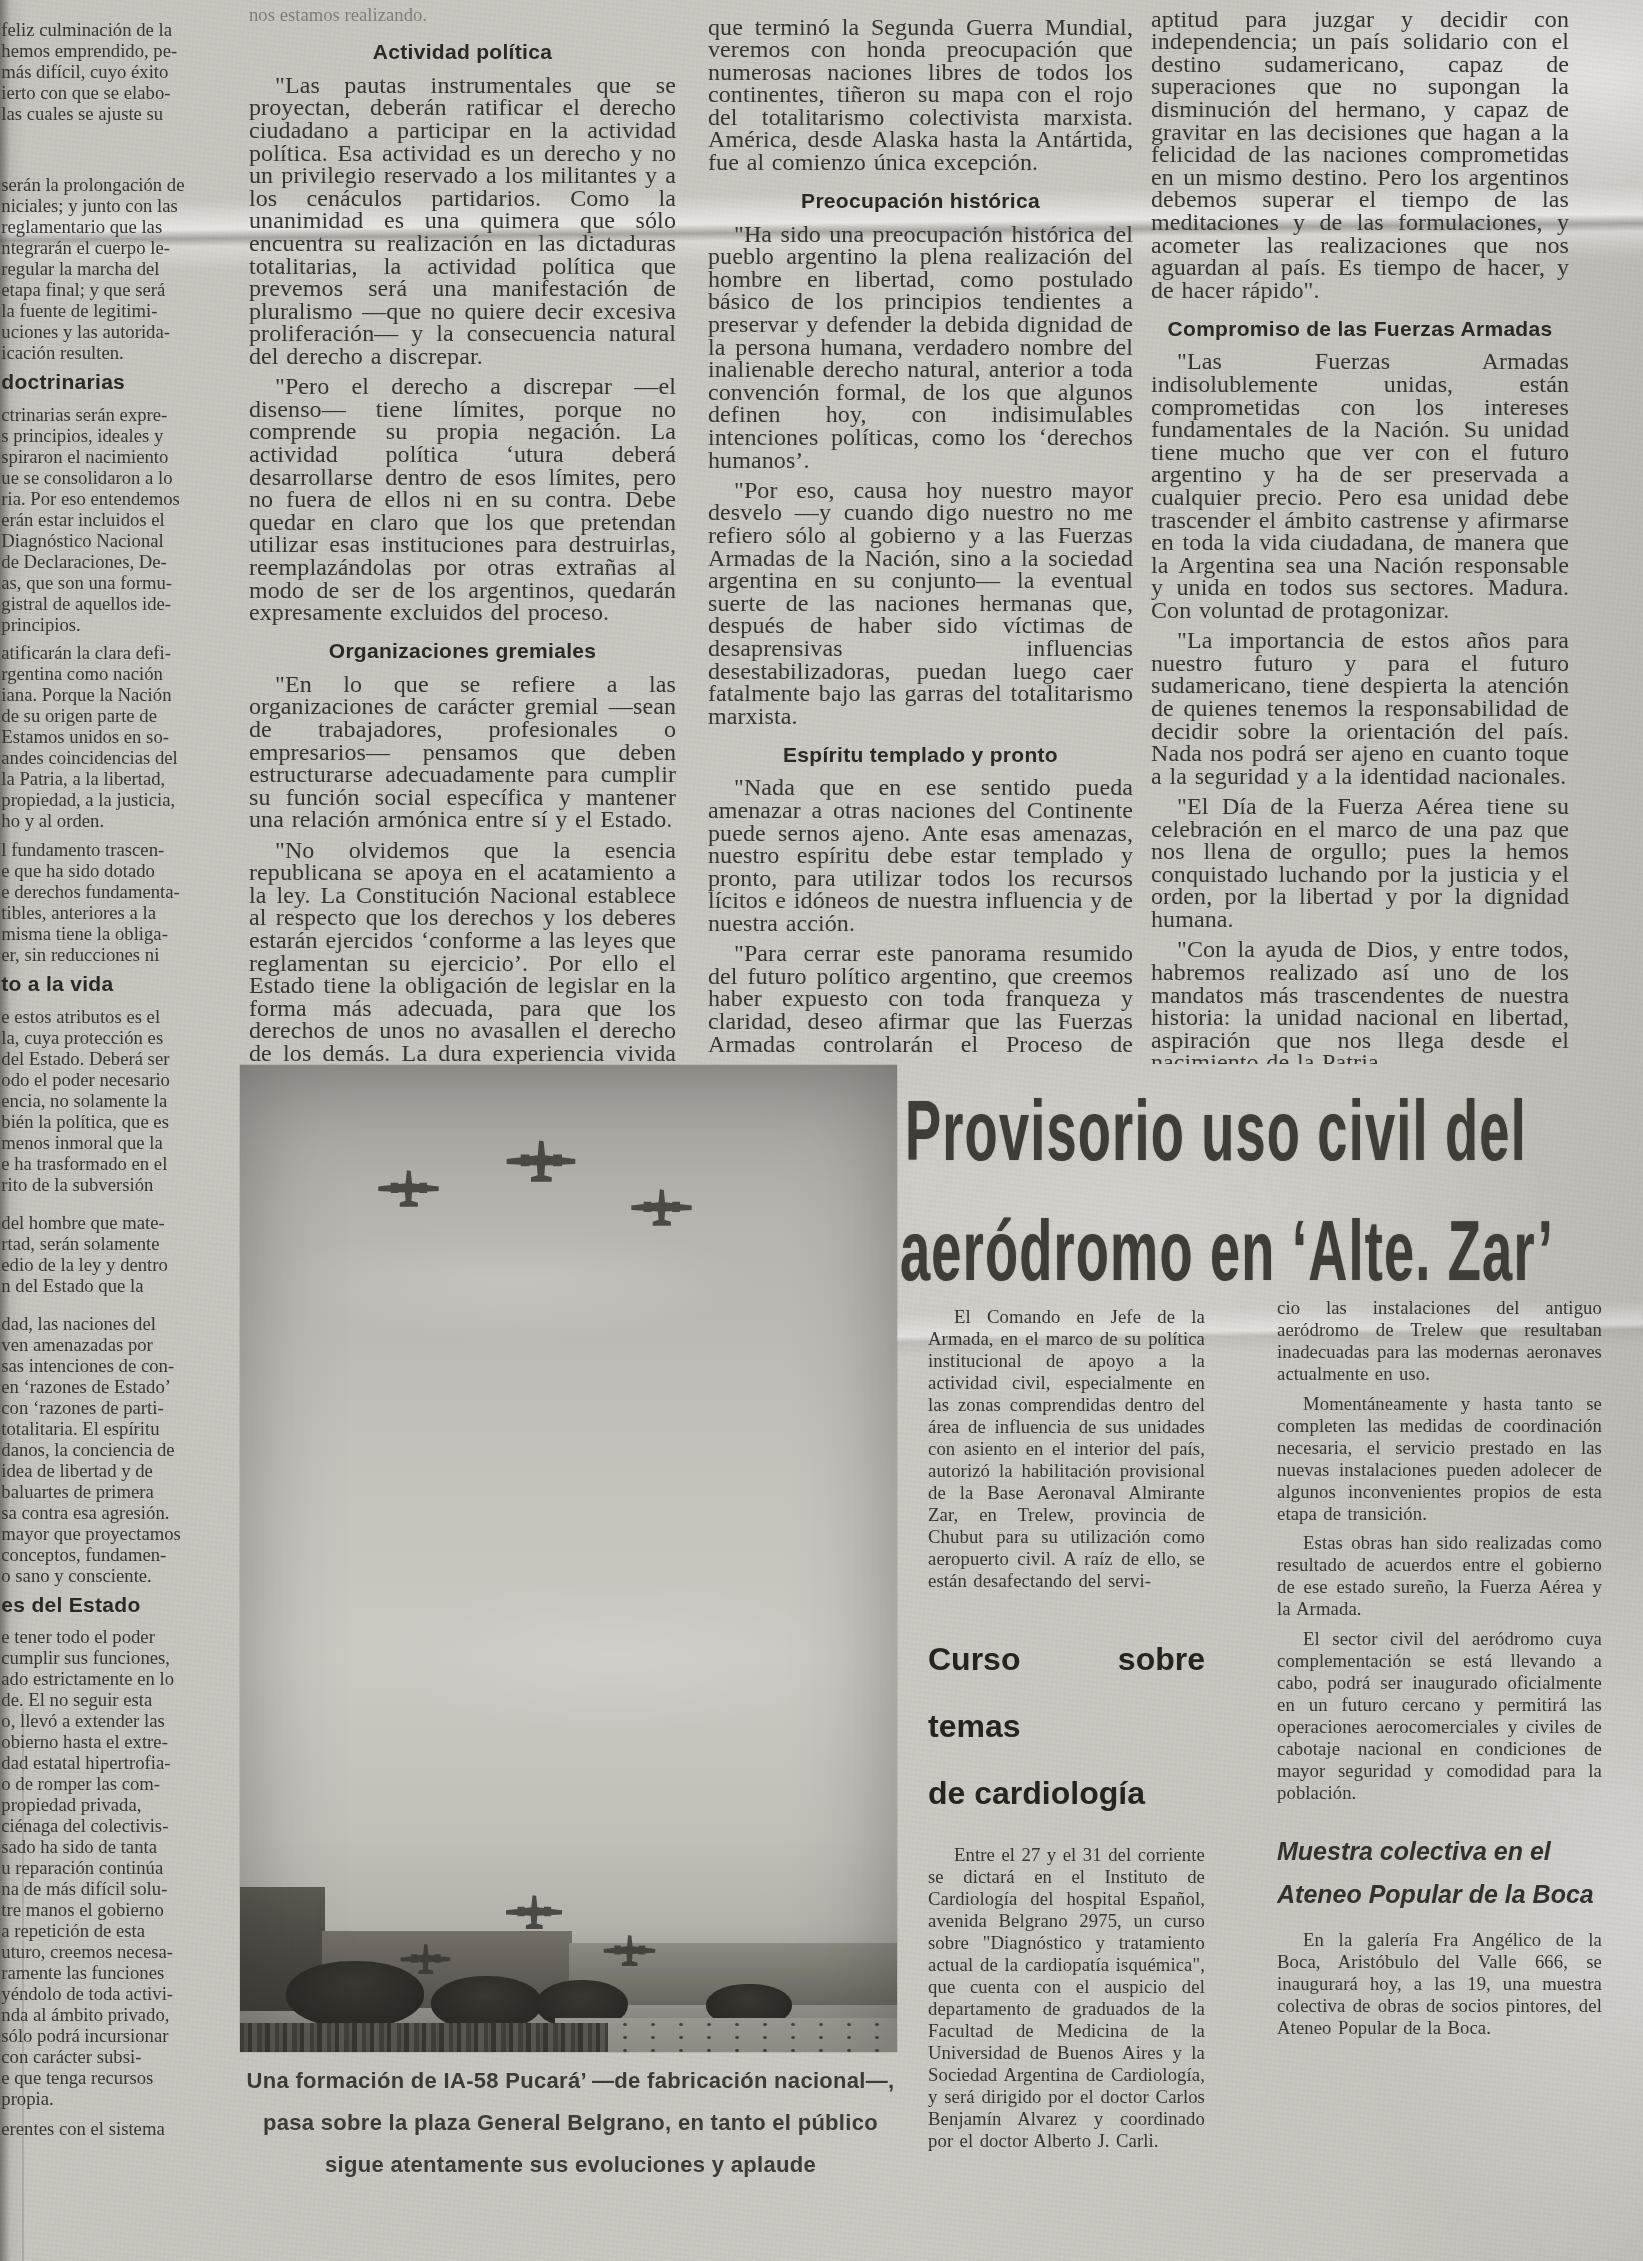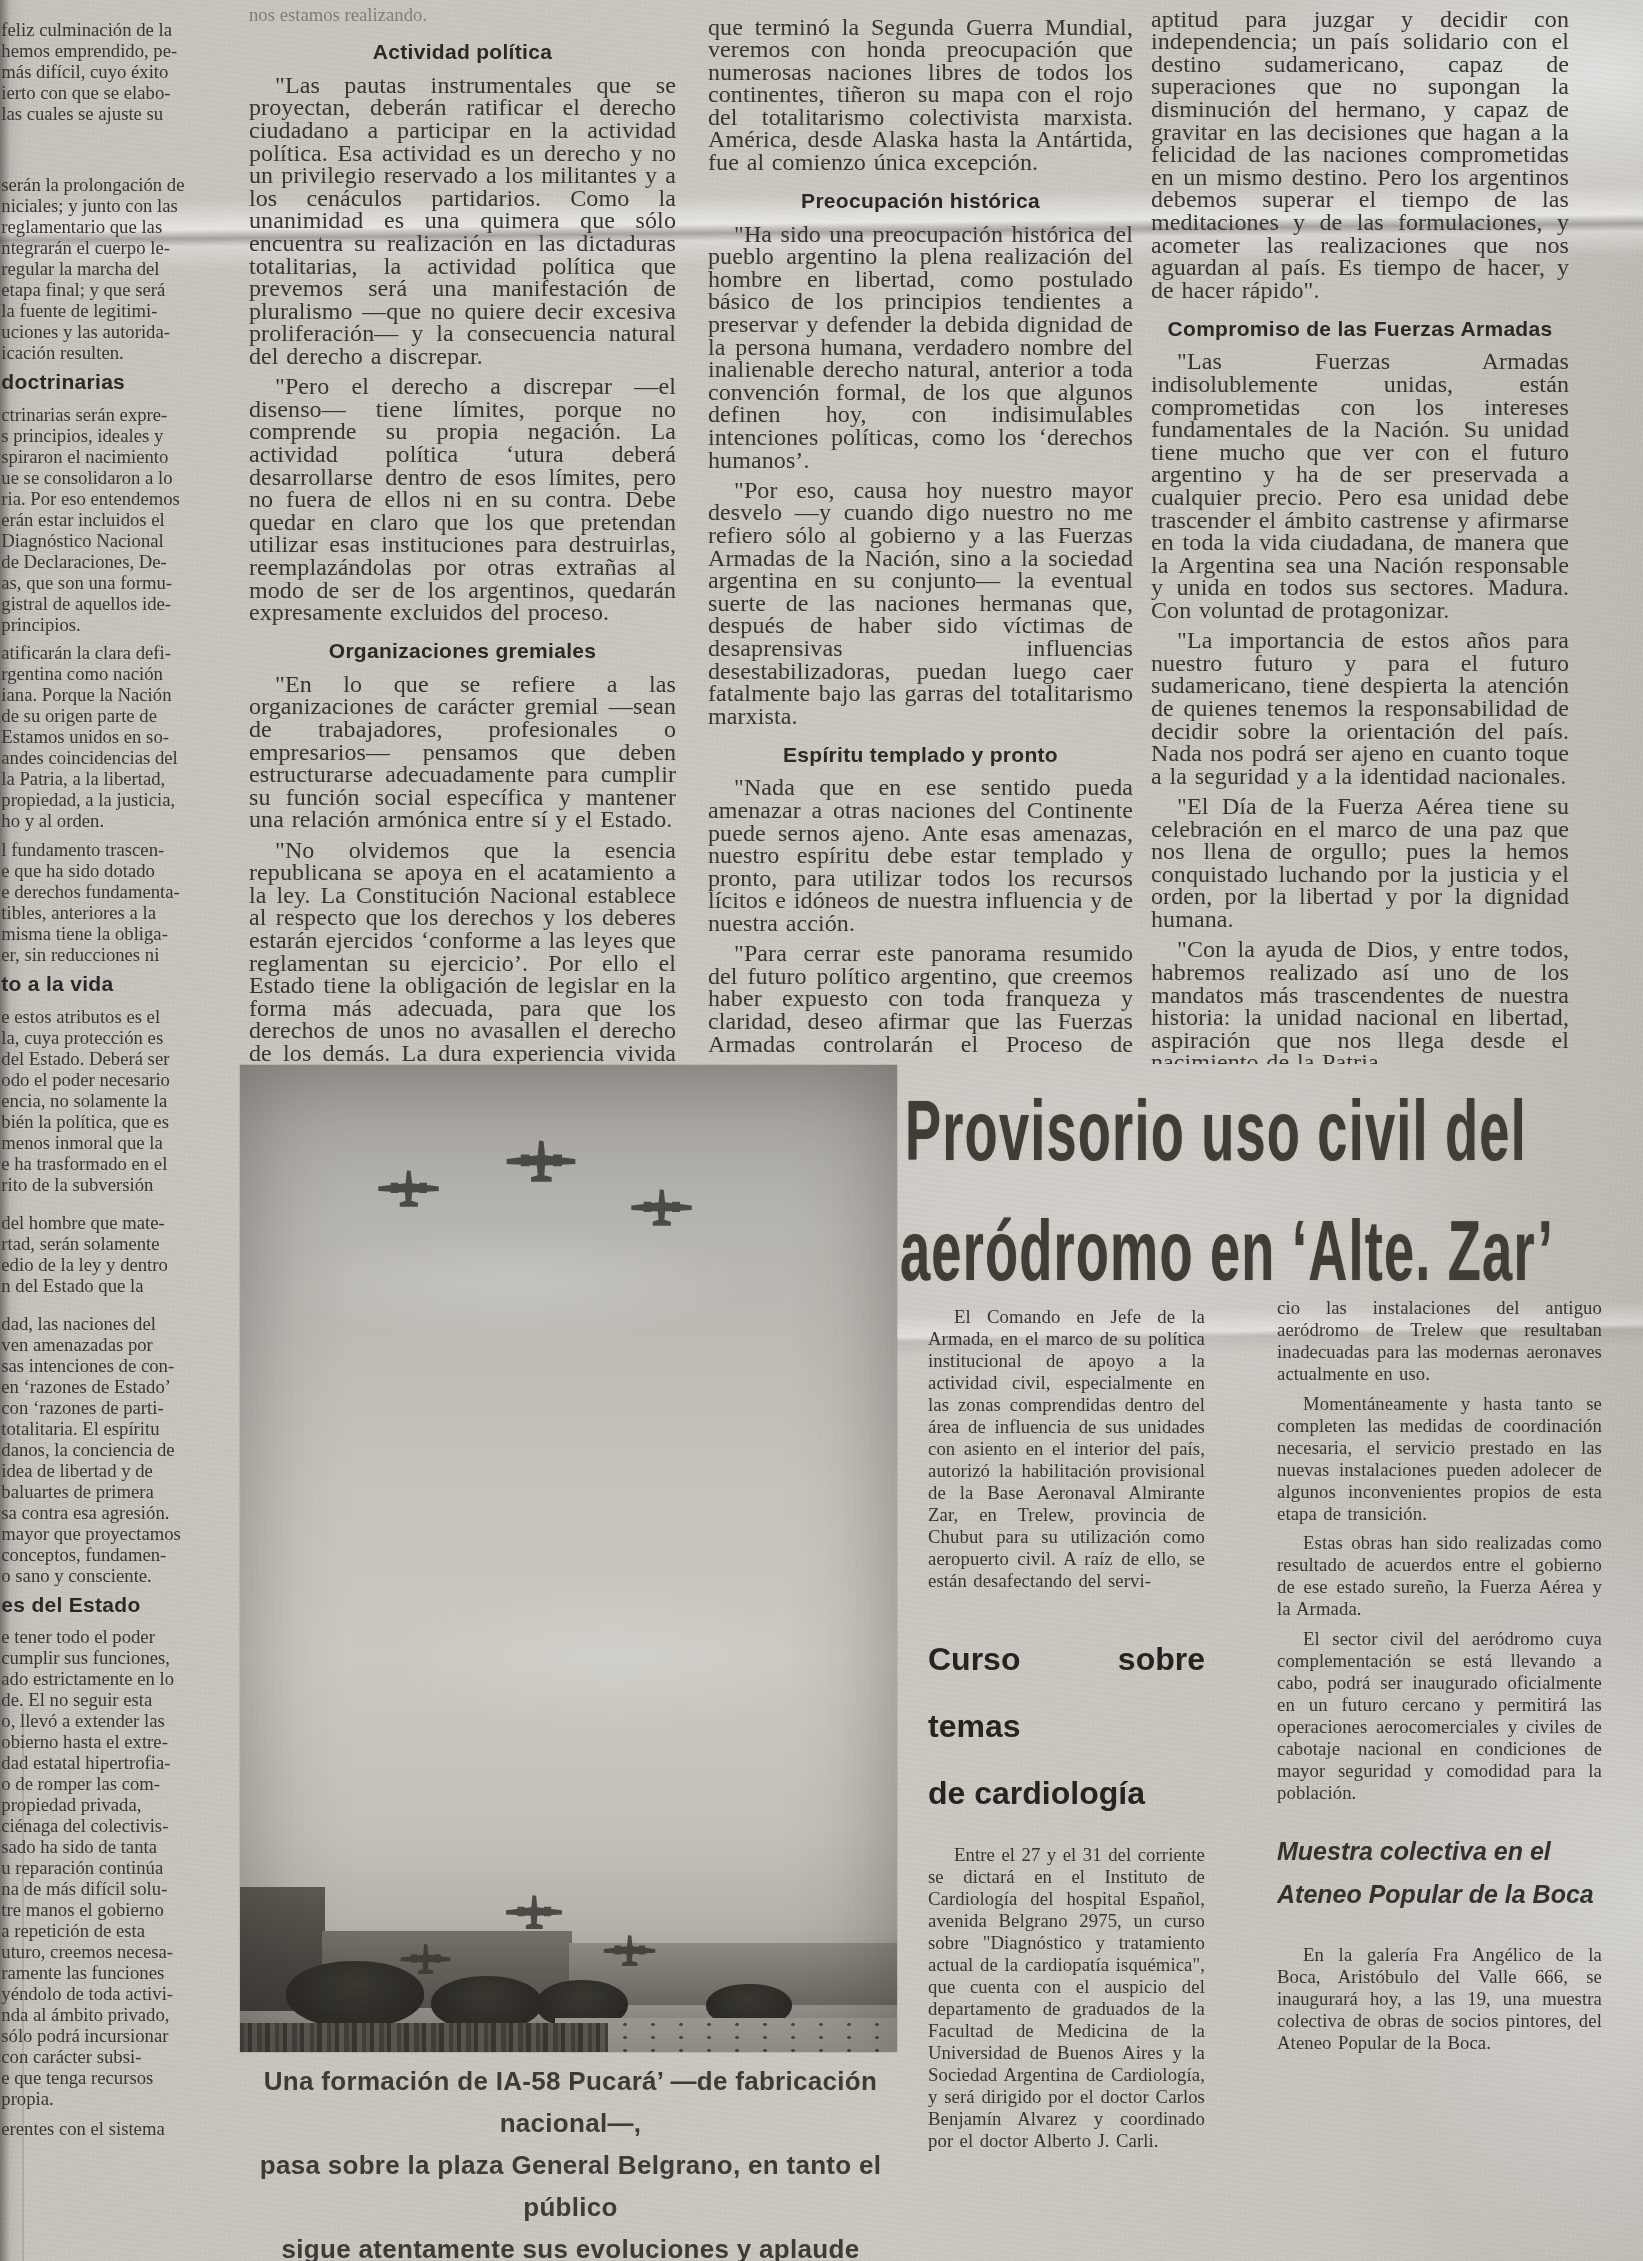--- a/index.html
+++ b/index.html
@@ -40,21 +40,21 @@
   .flush{text-indent:0;}
   .col-heading{font-family:"Liberation Sans","DejaVu Sans",sans-serif;font-weight:bold;
     font-size:21px;line-height:24.5px;text-align:center;margin:15.5px 0 9px 0;color:#2b2925;letter-spacing:0.3px;}
   .col-heading.left{text-align:left;margin-top:7px;}
   .cutline{font-size:18.7px;line-height:21px;white-space:nowrap;overflow:hidden;color:#37352f;}
   .faded{opacity:.5;filter:blur(0.5px);}
   .gap{width:100%;}
   .display-heading{font-family:Liberation Sans, sans-serif;font-weight:bold;
     color:#262420;margin:34px 0 17px 0;}
   .display-heading .dh-line{font-size:32px;line-height:67px;letter-spacing:0;}
-  .display-heading.italic{margin:26px 0 28px 0;}
+  .display-heading.italic{margin:26px 0 13px 0;}
   .display-heading.italic .dh-line{font-style:italic;font-size:25px;line-height:43px;color:#33312c;}
 
   .headline{position:absolute;left:905px;top:1075px;width:741px;color:#403d36;}
   .hl-line{font-family:"Liberation Sans","DejaVu Sans",sans-serif;font-weight:bold;
     font-size:86px;line-height:111px;white-space:nowrap;letter-spacing:1.9px;
     transform:scaleX(.63);transform-origin:0 50%;
     text-shadow:0 0 1.3px rgba(64,61,54,.55);}
   .hl2{margin-top:9px;margin-left:-5.2px;}
 
   .photo{position:absolute;left:240px;top:1065px;width:657px;height:987px;
@@ -78,21 +78,21 @@
     background-image:radial-gradient(circle 1.9px,#4b4842 85%,rgba(0,0,0,0) 100%);background-size:28px 13px;}
   .ph-crowd{position:absolute;left:0;bottom:0;width:56%;height:2.9%;
     background:repeating-linear-gradient(90deg,#45423c 0 4.5px,#5b5851 4.5px 7.7px,#3a3732 7.7px 12.2px,#615e56 12.2px 17.4px);}
   .ph-planes{position:absolute;inset:0;}
   .plane{position:absolute;filter:blur(0.4px);opacity:.85;}
   .plane path{fill:#3a3833;}
   .ph-vignette{position:absolute;inset:0;box-shadow:inset 0 0 97px rgba(48,46,42,.42);pointer-events:none;}
 
   .caption{position:absolute;left:245px;top:2060px;width:651px;text-align:center;
     font-family:"Liberation Sans","DejaVu Sans",sans-serif;font-weight:bold;color:#3d3b36;}
-  .cap-line{font-size:26px;line-height:42px;letter-spacing:0.3px;}
+  .cap-line{font-size:22px;line-height:42px;letter-spacing:0.3px;}
 </style>
 </head>
 <body>
 
 <div class="page">
   <div class="grain"></div>
   <div class="crease-top"></div>
   <div class="crease-mid"></div>
   <div class="edge-left"></div>
   <div class="fold-left"></div>

